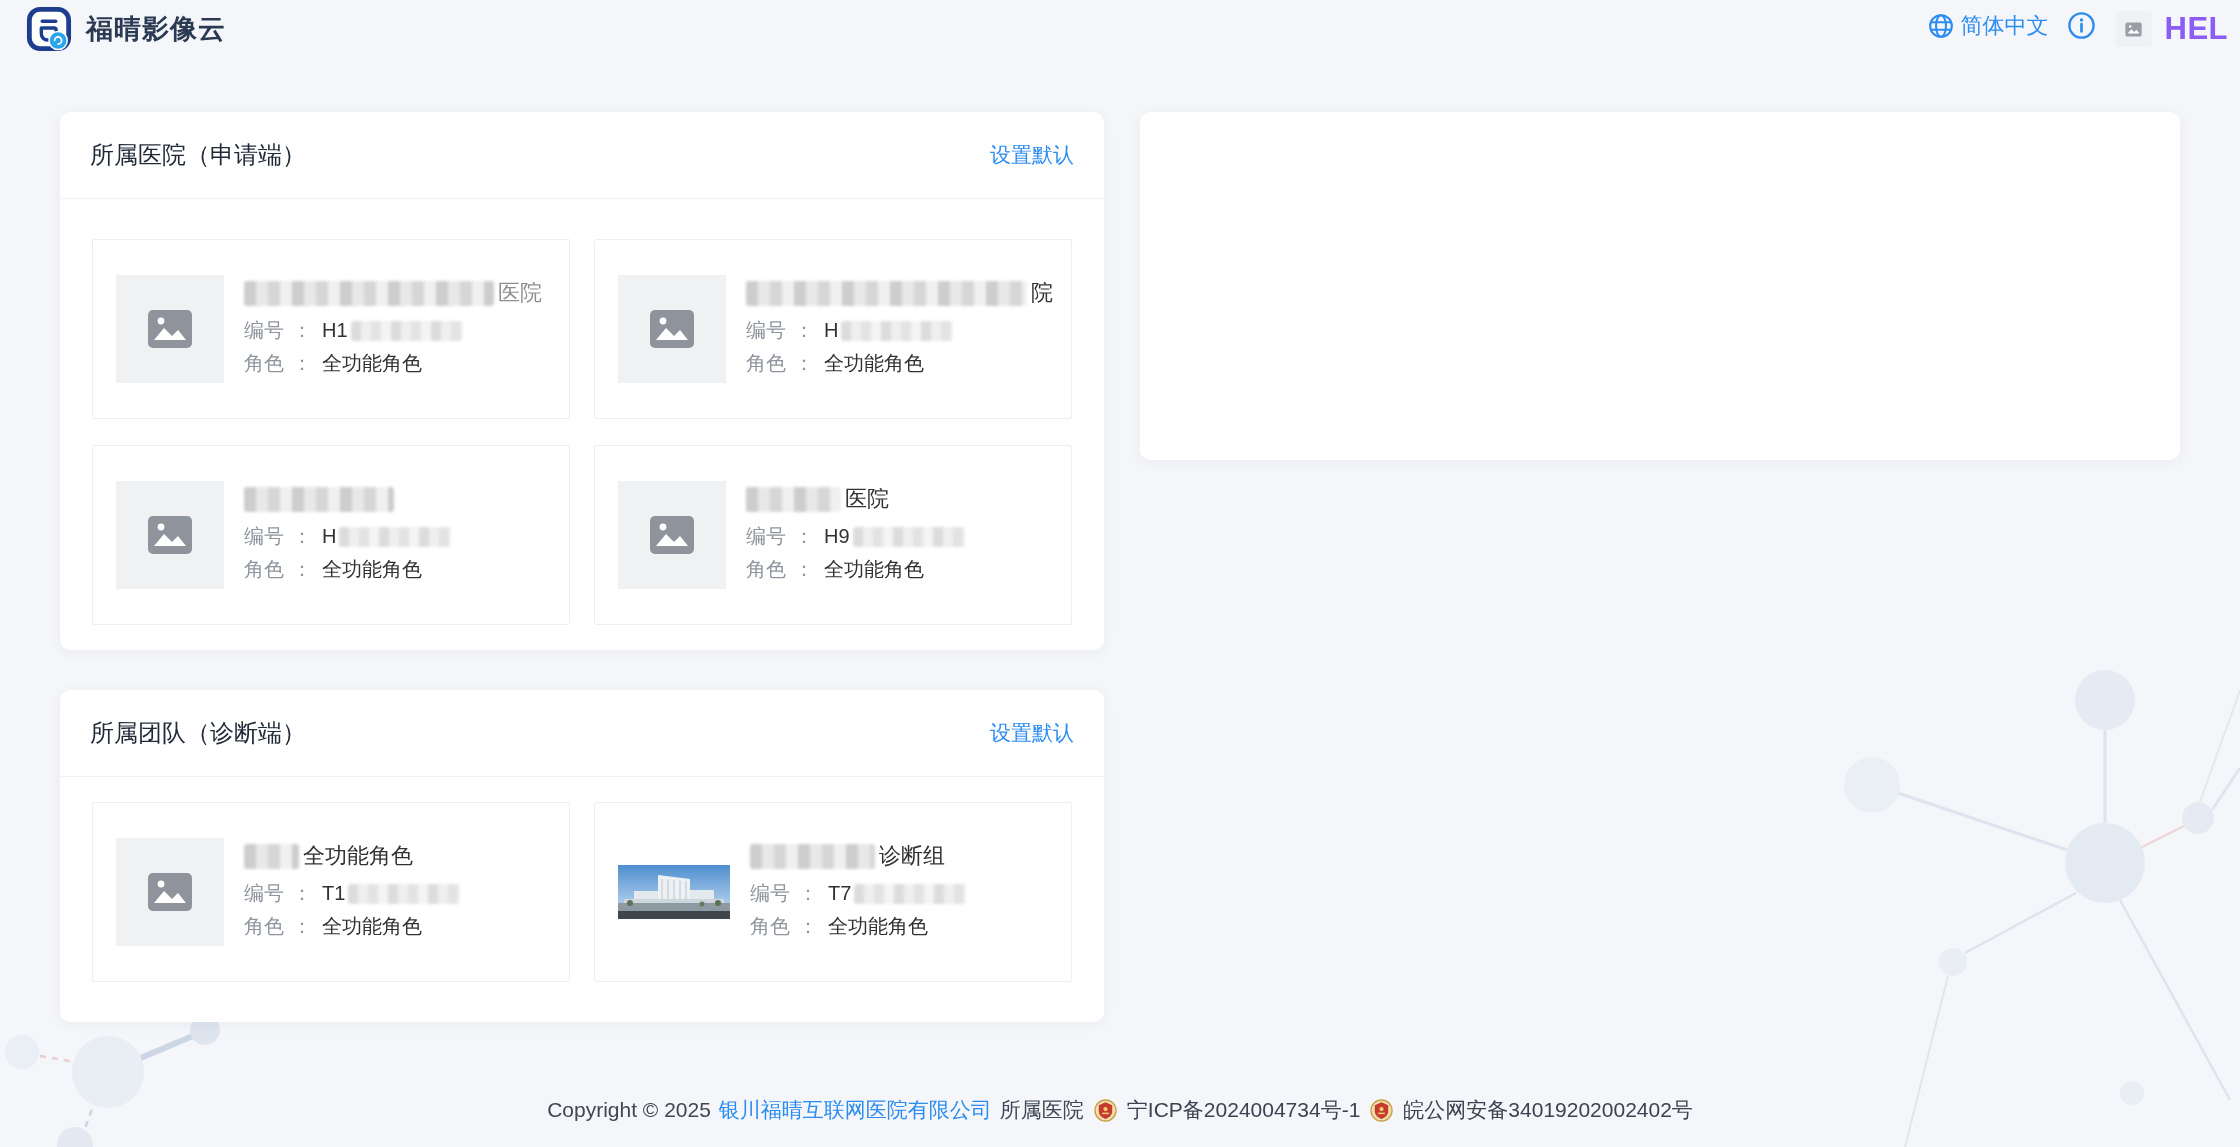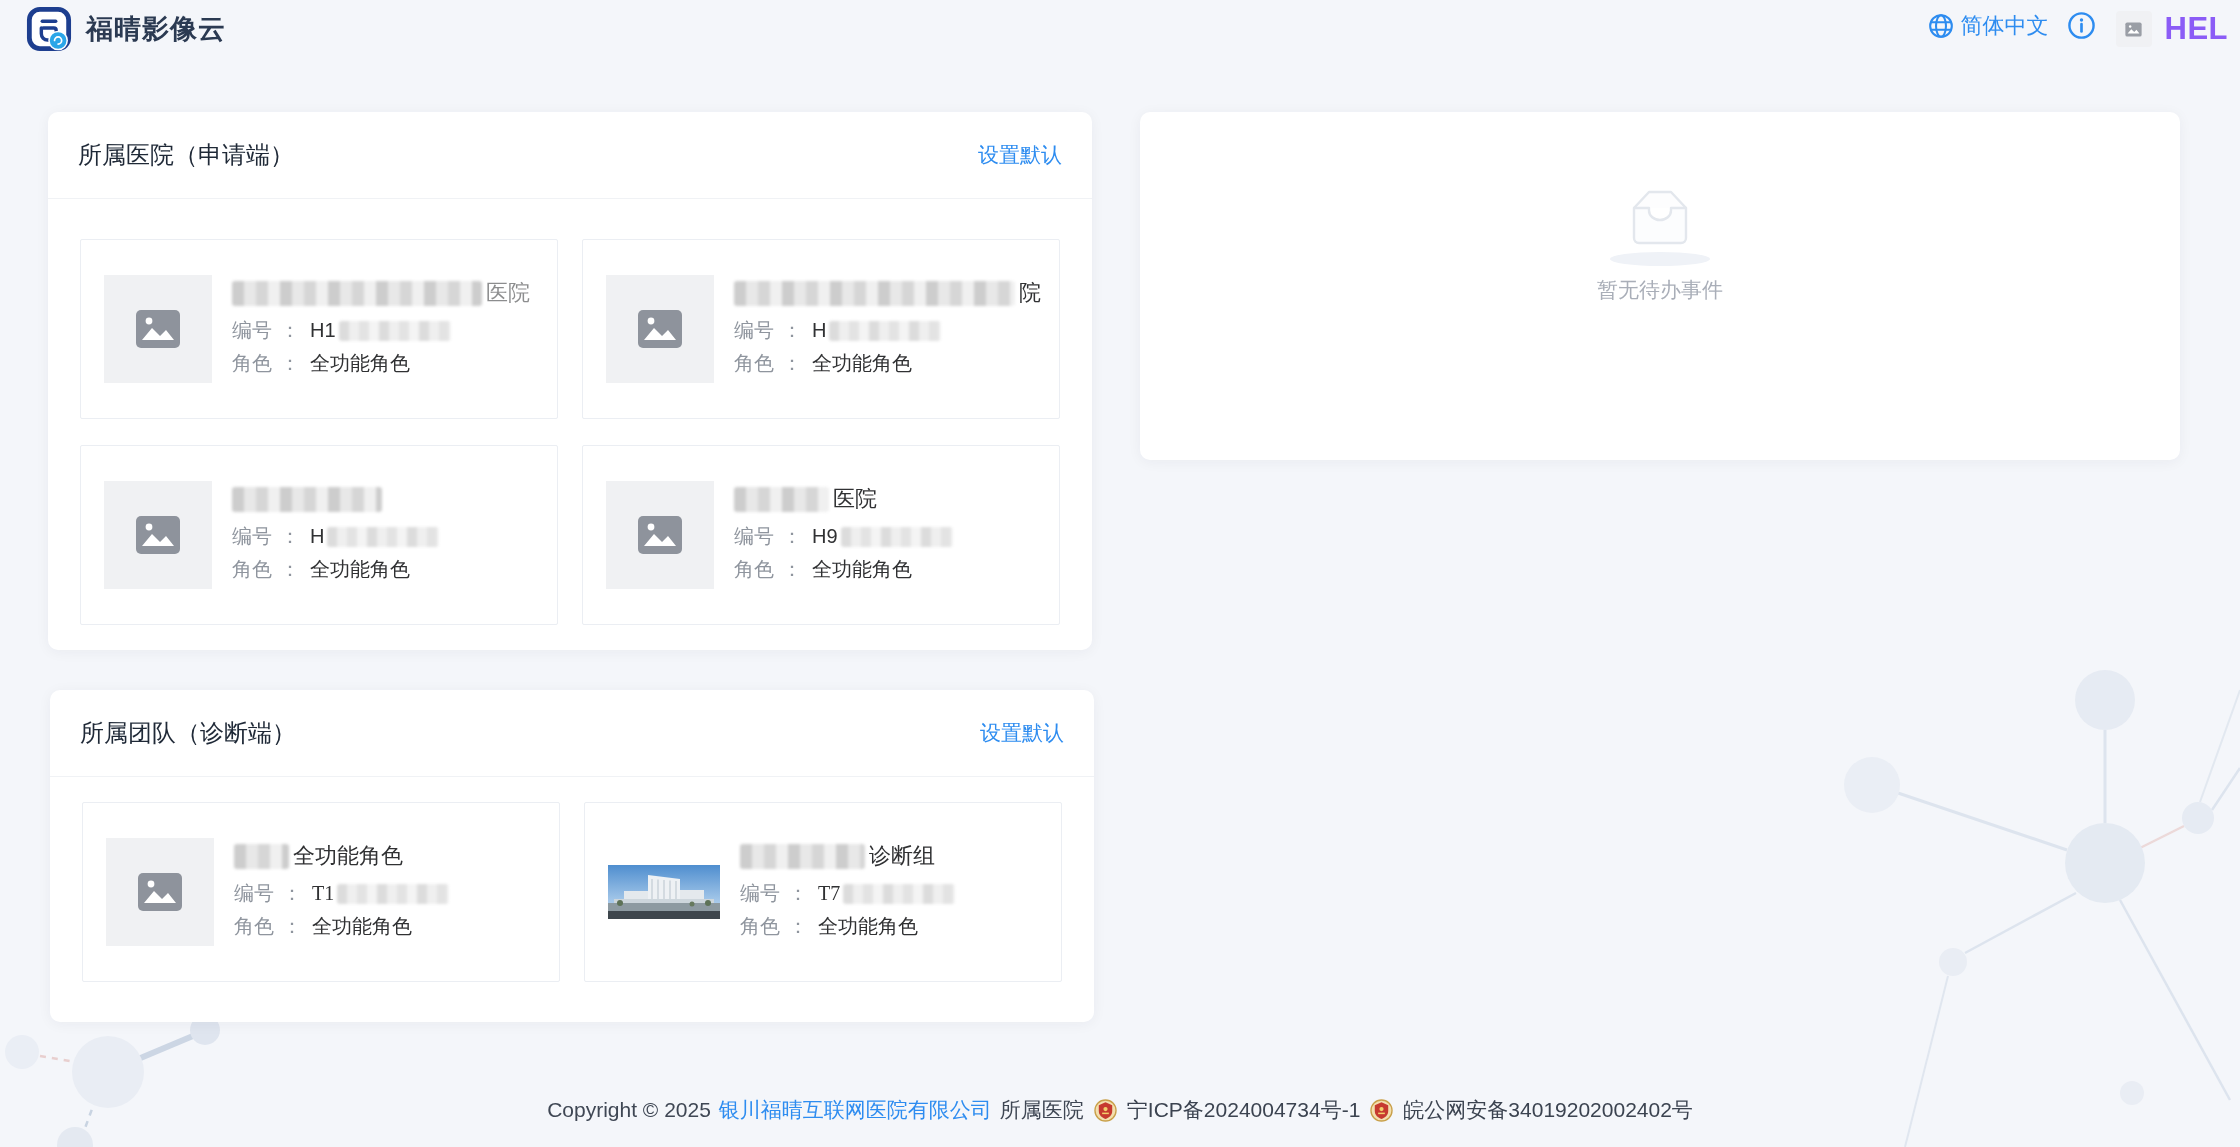--- a/index.html
+++ b/index.html
@@ -19,23 +19,23 @@
   .topbar-right{margin-left:auto;display:flex;align-items:flex-start;}
   .lang-switch{display:flex;align-items:center;cursor:pointer;}
   .lang-switch span{margin-left:7px;font-size:22px;color:#2d8cf0;}
   .info-btn{margin-left:18px;display:flex;align-items:center;cursor:pointer;}
   .avatar{margin-left:20px;width:36px;height:36px;background:#f0f1f4;border-radius:4px;
     display:flex;align-items:center;justify-content:center;}
   .user-name{margin-left:13px;font-size:31px;font-weight:700;color:#8b5cf6;letter-spacing:.5px;}
   
   .panel{position:absolute;background:#fff;border-radius:10px;z-index:2;
     box-shadow:0 2px 14px rgba(30,40,60,.05);}
-  .panel-hospitals{left:48px;top:112px;width:1044px;height:538px;}
+  .panel-hospitals{left:60px;top:112px;width:1044px;height:538px;}
   .panel-todo{left:1140px;top:112px;width:1040px;height:348px;}
-  .panel-teams{left:50px;top:690px;width:1044px;height:332px;font-family:Liberation Serif, serif;}
+  .panel-teams{left:60px;top:690px;width:1044px;height:332px;}
   .panel-head{height:86px;display:flex;align-items:center;justify-content:space-between;
     padding:0 30px;border-bottom:1px solid #f0f2f5;}
   .panel-title{font-size:24px;font-weight:500;color:#1f2937;}
   .panel-action{font-size:21px;color:#2d8cf0;cursor:pointer;}
   .cards{padding:40px 32px 0;display:grid;grid-template-columns:478px 478px;gap:26px 24px;}
   .cards.teams{padding-top:25px;}
   .card{height:180px;border:1px solid #ebeef3;border-radius:2px;background:#fff;
     display:flex;align-items:center;padding:0 18px 0 23px;box-sizing:border-box;cursor:pointer;}
   .thumb{width:108px;height:108px;background:#f0f1f3;display:flex;align-items:center;
     justify-content:center;flex:0 0 auto;}
@@ -261,28 +261,20 @@
             <span class="meta-colon">：</span>
           <span class="meta-value">全功能角色</span>
         </div>
       </div>
     </div>
 
   </div>
 </div>
 
 <div class="panel panel-todo">
-  <div class="todo-body">
-    <svg width="110" height="86" viewBox="0 0 110 86">
-      <ellipse cx="55" cy="77" rx="50" ry="7" fill="#eff2f7"></ellipse>
-      <path d="M29 26 L44 10 H66 L81 26" fill="#fdfdfe" stroke="#e3e7ed" stroke-width="2.4" stroke-linejoin="round"></path>
-      <path d="M29 26 V56 a5 5 0 0 0 5 5 H76 a5 5 0 0 0 5-5 V26 H66 v2.5 a11 9.5 0 0 1 -22 0 V26 Z" fill="#fcfdfe" stroke="#e3e7ed" stroke-width="2.4" stroke-linejoin="round"></path>
-    </svg>
-    <div class="empty-text">暂无待办事件</div>
-  </div>
 </div>
 
 <div class="panel panel-teams">
   <div class="panel-head">
     <div class="panel-title">所属团队（诊断端）</div>
     <div class="panel-action">设置默认</div>
   </div>
   <div class="cards teams">
 
     <div class="card">

